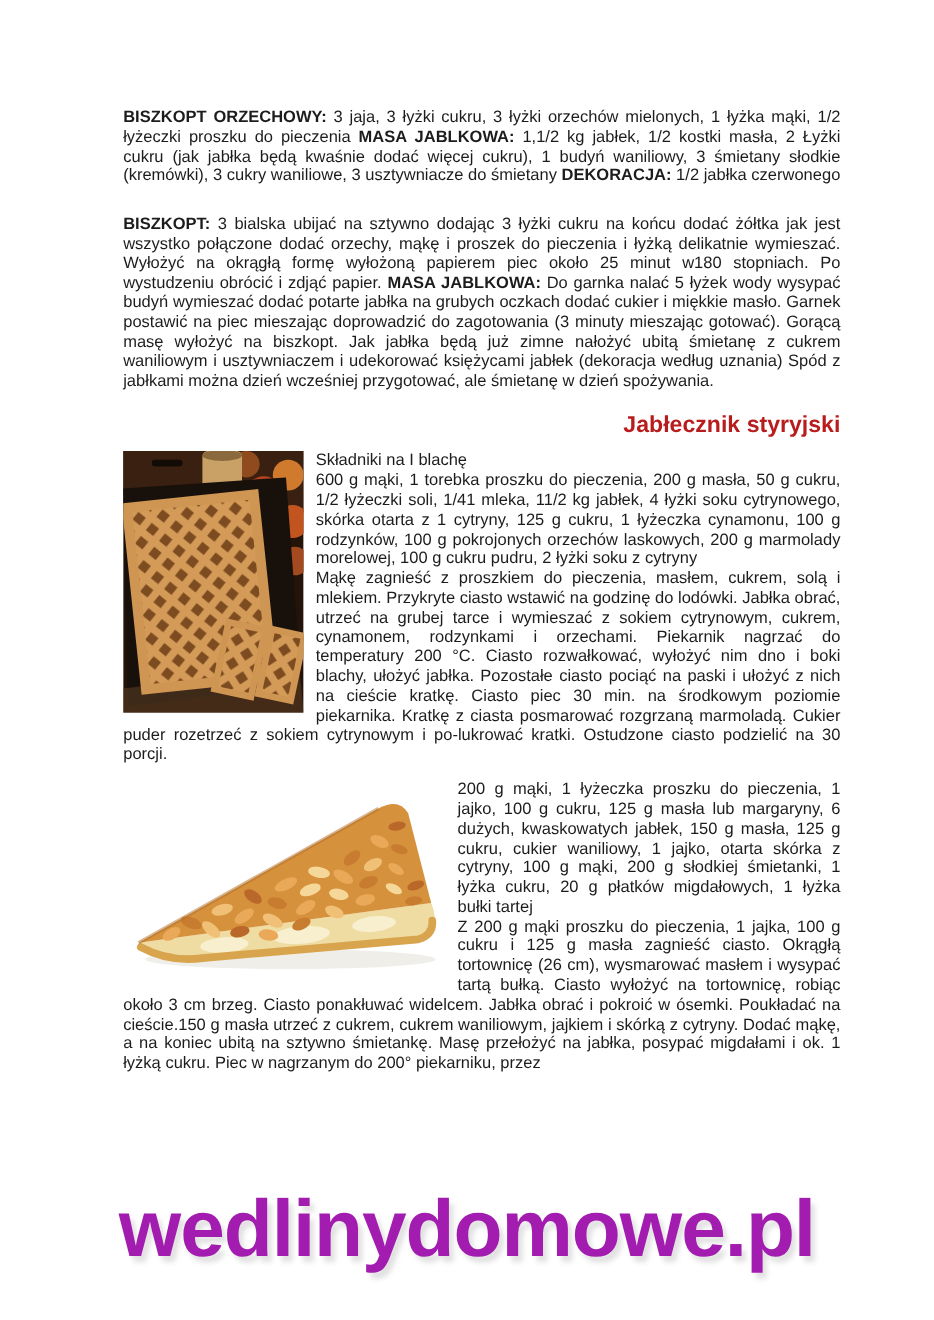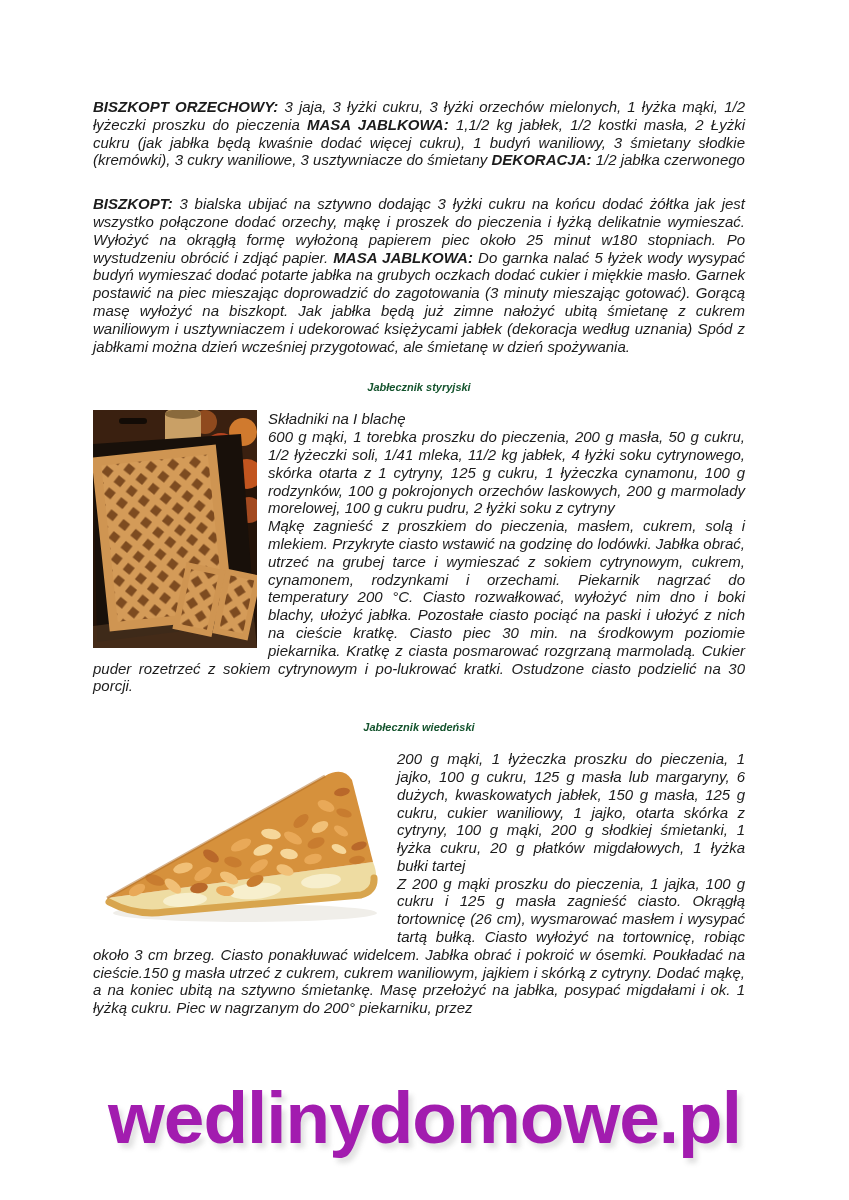--- a/index.html
+++ b/index.html
@@ -2,28 +2,28 @@
 <html><head>
 <meta charset="utf-8">
 <style>
   html,body{margin:0;padding:0;background:#fff;}
   .page{
     position:relative;width:849px;height:1200px;background:#ffffff;
     font-family:"Liberation Sans","DejaVu Sans",sans-serif;color:#1c1c1c;
     overflow:hidden;
   }
   .content{
-    position:absolute;left:93px;top:98px;width:652px;
-    font-size:15px;line-height:17.8px;text-align:justify;font-style:italic;
+    position:absolute;left:112px;top:98px;width:652px;
+    font-size:15px;line-height:17.8px;text-align:justify;
   }
   p{margin:0;}
   .gap-after{margin-bottom:26px;}
   .recipe-heading{
-    font-size:11px;line-height:18px;font-weight:bold;color:#14532d;
-    margin:23px 0 0 0;text-align:center;
+    font-size:21px;line-height:18px;font-weight:bold;color:#b91c1c;
+    margin:23px 0 0 0;text-align:right;
   }
   .section-body{margin-top:14px;}
   .section-body::after{content:"";display:block;clear:both;}
   figure{margin:0;float:left;}
   .fig-styrian{width:164px;height:238px;margin-right:11px;}
   .fig-viennese{width:295px;height:180px;margin-right:9px;}
   .servings-line{text-align:left;}
   .para-gap{}
   .watermark{
     position:absolute;top:1076px;left:50%;transform:translateX(-50%);
@@ -84,21 +84,20 @@
             </g>
           </g>
         </svg>
       </figure>
 
       <p class="servings-line">Składniki na I blachę</p>
       <p>600 g mąki, 1 torebka proszku do pieczenia, 200 g masła, 50 g cukru, 1/2 łyżeczki soli, 1/41 mleka, 11/2 kg jabłek, 4 łyżki soku cytrynowego, skórka otarta z 1 cytryny, 125 g cukru, 1 łyżeczka cynamonu, 100 g rodzynków, 100 g pokrojonych orzechów laskowych, 200 g marmolady morelowej, 100 g cukru pudru, 2 łyżki soku z cytryny</p>
       <p class="para-gap">Mąkę zagnieść z proszkiem do pieczenia, masłem, cukrem, solą i mlekiem. Przykryte ciasto wstawić na godzinę do lodówki. Jabłka obrać, utrzeć na grubej tarce i wymieszać z sokiem cytrynowym, cukrem, cynamonem, rodzynkami i orzechami. Piekarnik nagrzać do temperatury 200 °C. Ciasto rozwałkować, wyłożyć nim dno i boki blachy, ułożyć jabłka. Pozostałe ciasto pociąć na paski i ułożyć z nich na cieście kratkę. Ciasto piec 30 min. na środkowym poziomie piekarnika. Kratkę z ciasta posmarować rozgrzaną marmoladą. Cukier puder rozetrzeć z sokiem cytrynowym i po-lukrować kratki. Ostudzone ciasto podzielić na 30 porcji.</p>
     </div>
 
-    <h2 class="recipe-heading">Jabłecznik wiedeński</h2>
 
     <div class="section-body">
       <figure class="fig-viennese" aria-label="slice of Viennese apple cake topped with almond flakes">
         <svg width="295" height="180" viewBox="0 0 295 180" role="img">
           <rect width="295" height="180" fill="#ffffff"></rect>
           <ellipse cx="152" cy="163" rx="132" ry="9" fill="#f0eee9"></ellipse>
           <path d="M14,148 L280,112 Q288,132 276,142 L58,166 Q26,163 14,148 Z" fill="#eedca2"></path>
           <ellipse cx="92" cy="150" rx="22" ry="7" fill="#f7efcd" transform="rotate(-4 92 150)"></ellipse>
           <ellipse cx="162" cy="141" rx="26" ry="8" fill="#f7efcd" transform="rotate(-5 162 141)"></ellipse>
           <ellipse cx="228" cy="131" rx="20" ry="7" fill="#f7efcd" transform="rotate(-6 228 131)"></ellipse>

